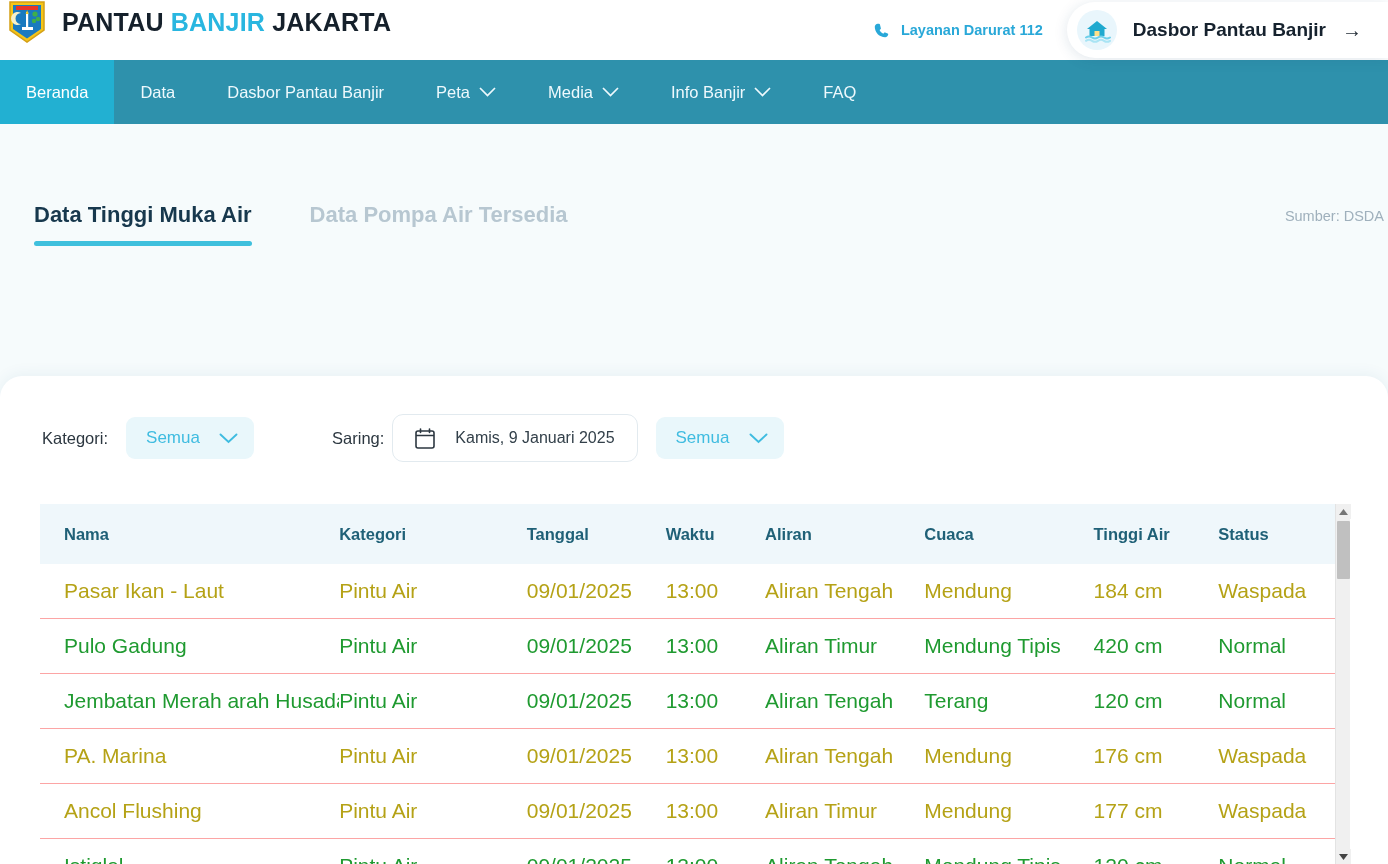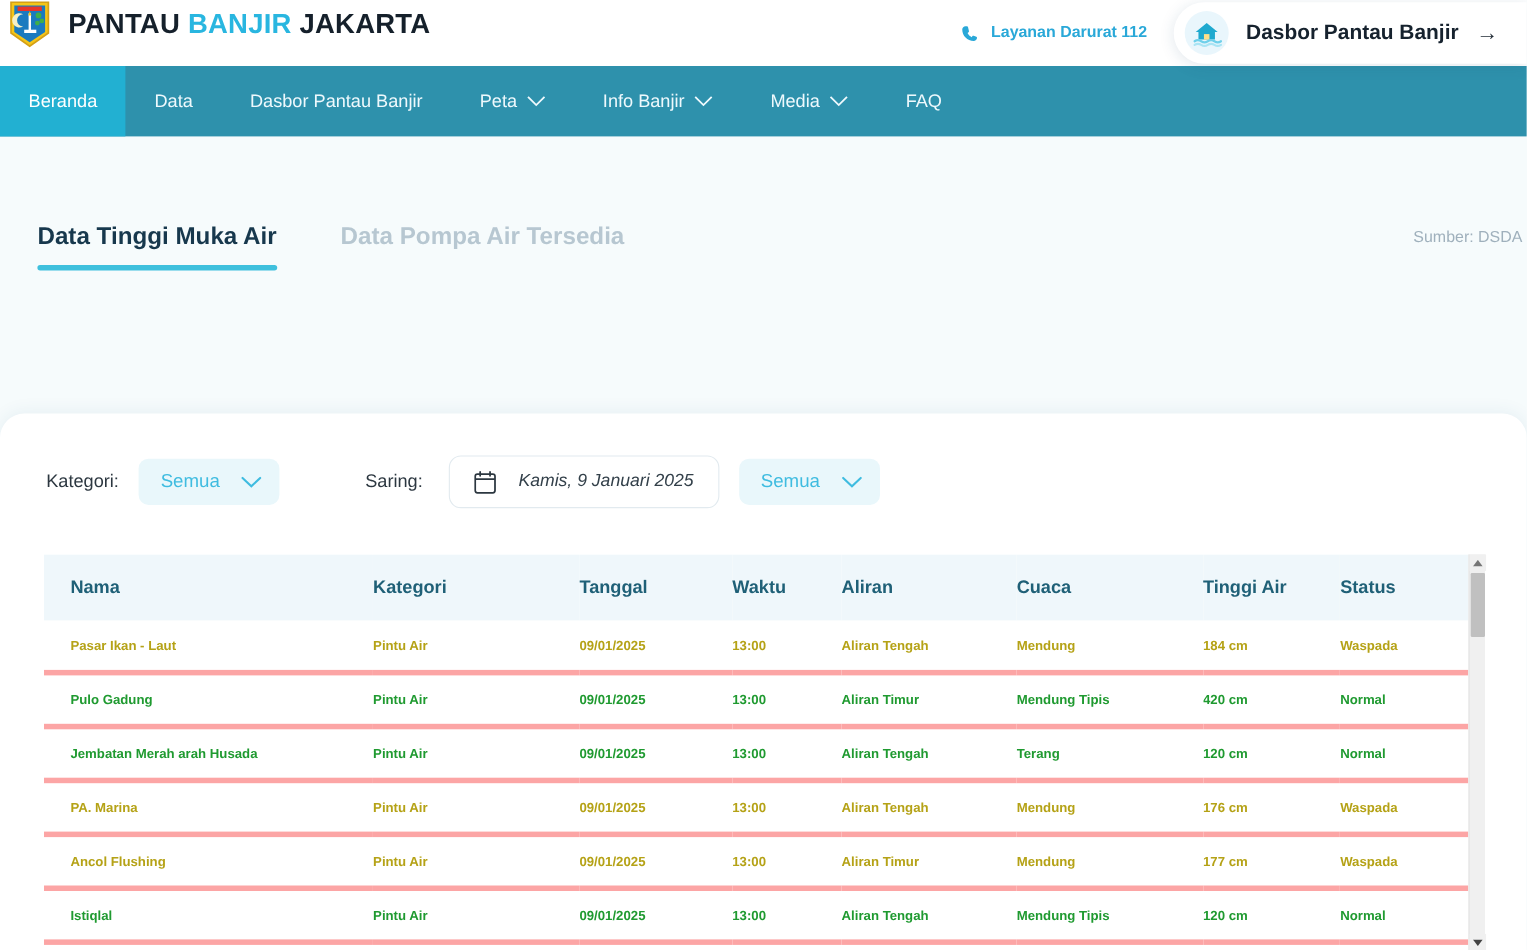--- a/index.html
+++ b/index.html
@@ -107,44 +107,43 @@
     background: #e9f7fb; border-radius: 9px;
     height: 42px; padding: 0 16px 0 20px;
     min-width: 128px; margin-left: 18px;
     cursor: pointer;
   }
   .select-pill .val { font-size: 17px; color: #3fbce0; white-space: nowrap; }
   .chev { display: block; }
   .date-field {
     display: flex; align-items: center; gap: 20px;
     background: #ffffff; border: 1.4px solid #e2eaef; border-radius: 11px;
-    height: 48px; padding: 0 22px; margin-left: 24px;
+    height: 48px; padding: 0 22px; margin-left: 8px;
     cursor: pointer;
-    font-style: italic;
   }
   .date-field .val { font-size: 16px; color: #33404a; white-space: nowrap; }
   .cal-icon { width: 20px; height: 21px; display: block; }
   .filters .gap { width: 78px; }
 
   
   .table-wrap {
     position: absolute; left: 40px; right: 38px; top: 128px; bottom: 0;
     display: flex;
   }
   .table-scroll { flex: 1; overflow: hidden; }
   table { width: 100%; border-collapse: collapse; table-layout: fixed; }
   thead th {
     background: #eff7fb;
     color: #1f6077; font-size: 16.5px; font-weight: bold;
     text-align: left; padding: 20px 0 20px 0; height: 60px;
   }
   tbody td {
-    font-size: 12px; padding: 15px 0; height: 47.5px;
-    border-bottom: 5px solid #fca5a5;
-    white-space: nowrap; overflow: hidden; font-weight: bold;
+    font-size: 21px; padding: 15px 0; height: 47.5px;
+    border-bottom: 1px solid #fca5a5;
+    white-space: nowrap; overflow: hidden;
   }
   tr.status-normal td { color: #1f9a30; }
   tr.status-waspada td { color: #b5a216; }
   .c-nama   { width: 295px; padding-left: 24px !important; }
   .c-kat    { width: 185px; }
   .c-tgl    { width: 137px; }
   .c-wkt    { width: 98px; }
   .c-alir   { width: 157px; }
   .c-cuaca  { width: 167px; }
   .c-tinggi { width: 123px; text-align: left; padding-right: 18px !important; }
@@ -222,27 +221,27 @@
   <div class="nav-item">
     <span>Dasbor Pantau Banjir</span>
   </div>
   <div class="nav-item">
     <span>Peta</span>
     <svg class="caret" width="17" height="10" viewBox="0 0 17 10">
         <path d="M1 1 L8.5 8.5 L16 1" stroke="#eef9fd" stroke-width="1.7" fill="none"></path>
       </svg>
   </div>
   <div class="nav-item">
-    <span>Info Banjir</span>
+    <span>Media</span>
     <svg class="caret" width="17" height="10" viewBox="0 0 17 10">
         <path d="M1 1 L8.5 8.5 L16 1" stroke="#eef9fd" stroke-width="1.7" fill="none"></path>
       </svg>
   </div>
   <div class="nav-item">
-    <span>Media</span>
+    <span>Info Banjir</span>
     <svg class="caret" width="17" height="10" viewBox="0 0 17 10">
         <path d="M1 1 L8.5 8.5 L16 1" stroke="#eef9fd" stroke-width="1.7" fill="none"></path>
       </svg>
   </div>
   <div class="nav-item">
     <span>FAQ</span>
   </div>
 </div>
 
 <div class="content">

